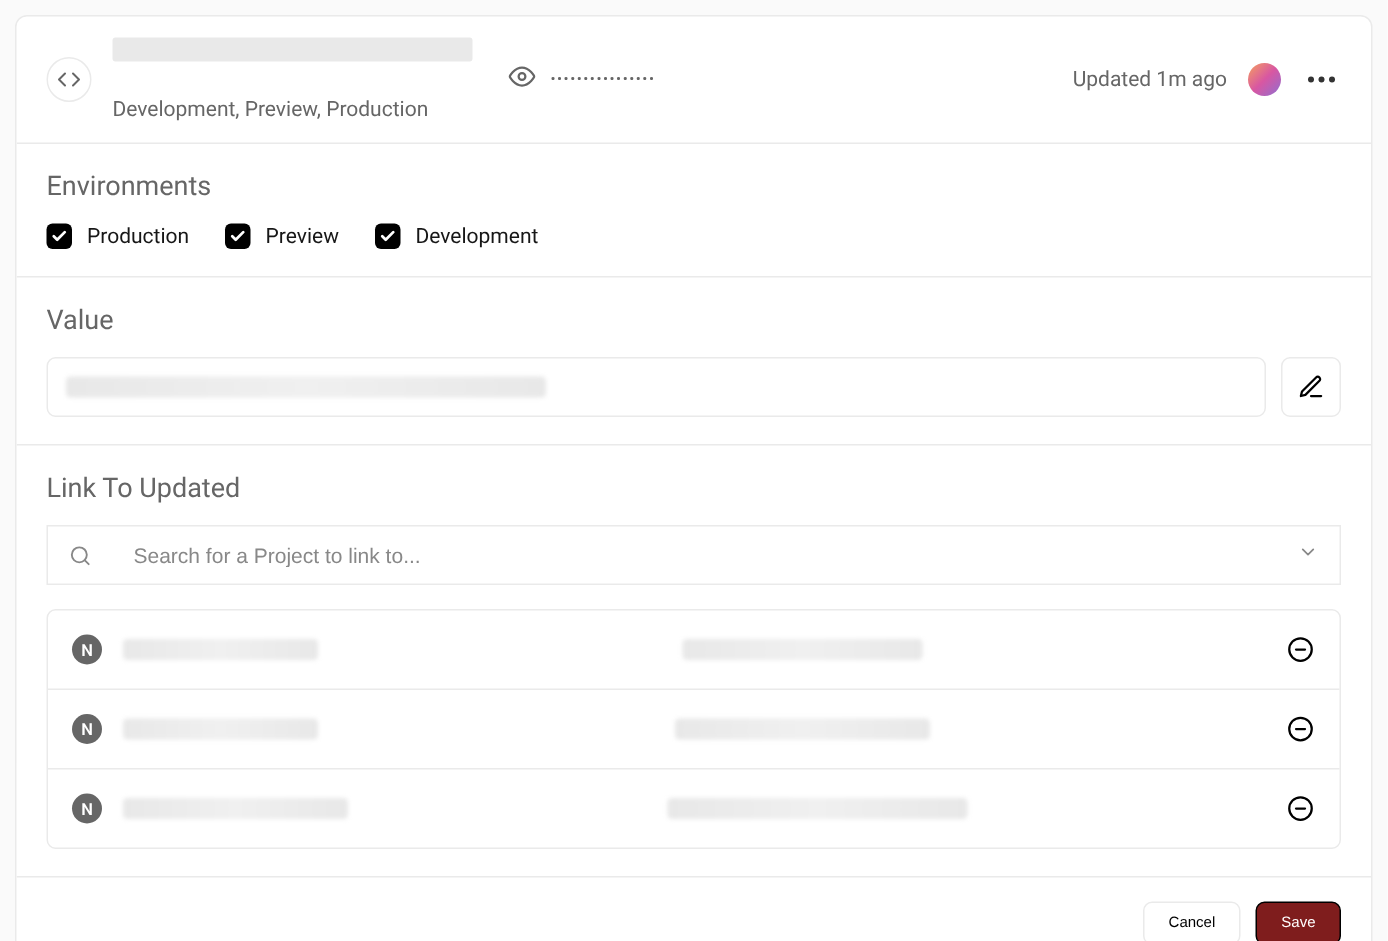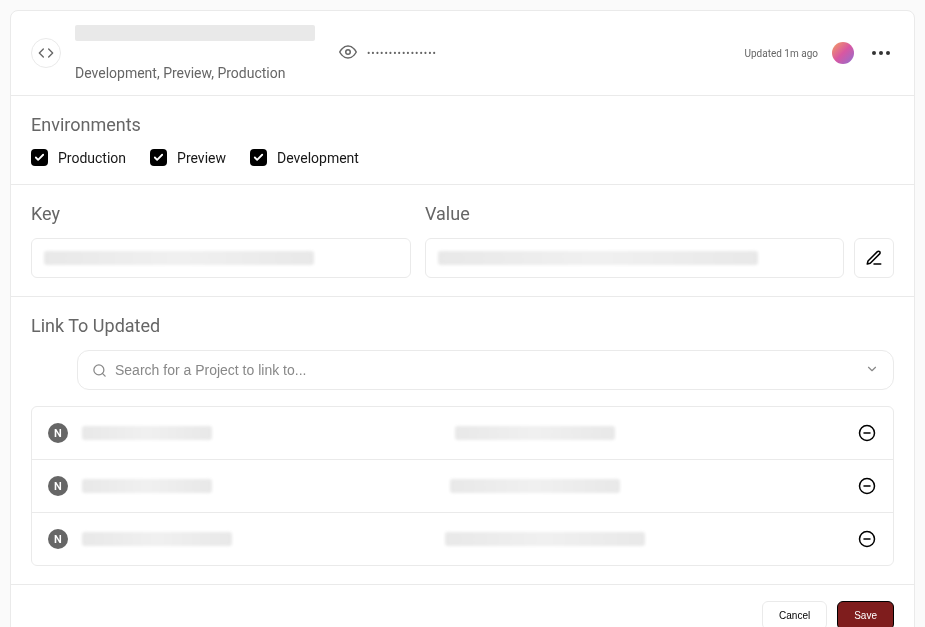--- a/index.html
+++ b/index.html
@@ -55,21 +55,21 @@
       margin-left: 10px;
     }
     .dots {
       color: #666;
       letter-spacing: 1px;
       font-size: 10px;
     }
     .spacer { flex: 1; }
     .updated {
       color: #666;
-      font-size: 10px;
+      font-size: 14px;
     }
     .avatar {
       width: 22px;
       height: 22px;
       border-radius: 50%;
       background: linear-gradient(135deg, #f6a05e, #d857a2, #8f6fd1);
     }
     .more-btn {
       display: flex;
       gap: 3px;
@@ -140,27 +140,26 @@
       width: 40px;
       border: 1px solid #eaeaea;
       border-radius: 6px;
       display: flex;
       align-items: center;
       justify-content: center;
       cursor: pointer;
     }
     .search-box {
       border: 1px solid #eaeaea;
-      border-radius: 12px;
+      border-radius: 0;
       height: 40px;
       display: flex;
       align-items: center;
       padding: 0 14px;
-      gap: 8px;
-      margin-left: 46px;
+      gap: 28px;
     }
     .search-box input {
       border: none;
       outline: none;
       flex: 1;
       font-size: 14px;
       color: #333;
       background: transparent;
     }
     .search-box input::placeholder { color: #888; }
@@ -294,26 +293,20 @@
               <polyline points="20 6 9 17 4 12"></polyline>
             </svg>
         </div>
         <span>Development</span>
       </div>
     </div>
   </div>
 
   <div class="section section-border">
     <div class="kv-row">
-      <div class="kv-col key">
-        <div class="label">Key</div>
-        <div class="input-box">
-          <div class="blur-placeholder" style="width: 270px"></div>
-        </div>
-      </div>
       <div class="kv-col value">
         <div class="label">Value</div>
         <div class="value-row">
           <div class="input-box">
             <div class="blur-placeholder" style="width: 320px"></div>
           </div>
           <div class="edit-btn">
             <svg width="18" height="18" viewBox="0 0 24 24" fill="none" stroke="#000" stroke-width="2" stroke-linecap="round" stroke-linejoin="round">
                 <path d="M12 20h9"></path>
                 <path d="M16.5 3.5a2.121 2.121 0 0 1 3 3L7 19l-4 1 1-4L16.5 3.5z"></path>

